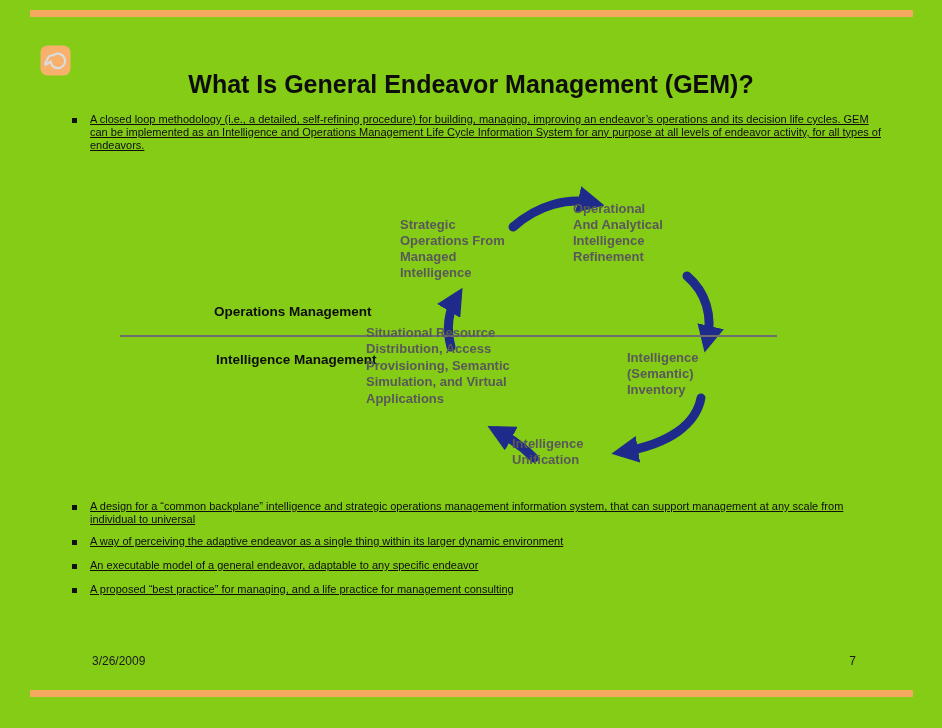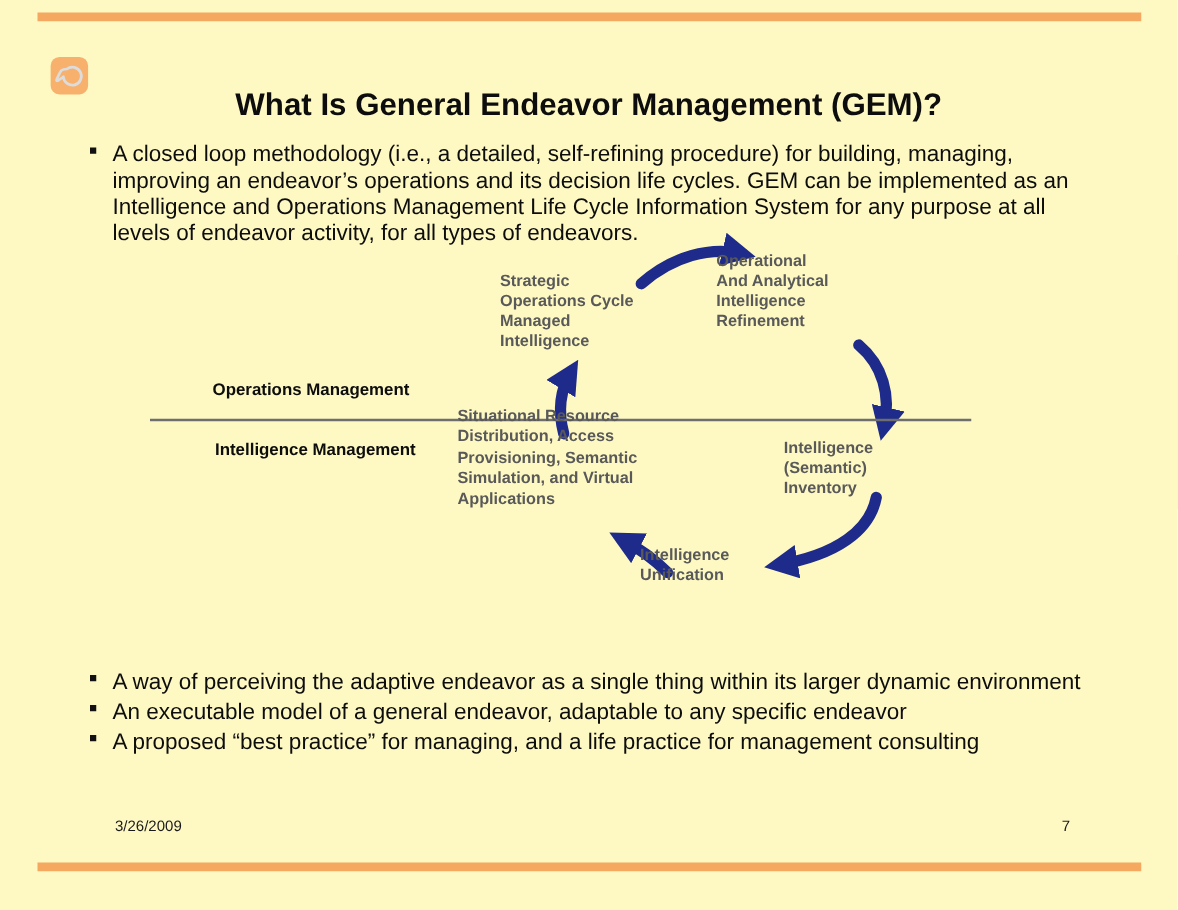--- a/index.html
+++ b/index.html
@@ -1,46 +1,46 @@
 <!DOCTYPE html>
 <html style="--accent: #f5a85f; --navy: #1e2b8a; --graytext: #595959;"><head>
 <meta charset="utf-8">
 <style>
   * { margin:0; padding:0; box-sizing:border-box; }
   html,body { width:942px; height:728px; background:#fff; font-family:"Liberation Sans", sans-serif; }
-  #slide { position:relative; width:942px; height:728px; background:#fef9c3; overflow:hidden; }
+  #slide { position:relative; width:942px; height:728px; background:#84cc16; overflow:hidden; }
 
   .accent-bar { position:absolute; left:30px; width:883px; height:7px; background:var(--accent,#f5a85f); }
   #top-bar { top:10px; }
   #bottom-bar { top:690px; }
 
   #logo { position:absolute; left:40px; top:45px; width:31px; height:31px; }
 
   #title { position:absolute; top:70px; left:0; width:942px; text-align:center;
            font-size:25px; font-weight:bold; color:#0d0d0d; letter-spacing:0; }
 
   .bullet-item { position:absolute; left:72px; width:810px; }
   .bullet-square { position:absolute; left:0; top:5px; width:5px; height:5px; background:#111; }
-  .bullet-text { display:block; margin-left:18px; width:792px; font-size:18px; line-height:1.17; color:#0d0d0d; }
+  .bullet-text { display:block; margin-left:18px; width:792px; font-size:11px; line-height:1.17; color:#0d0d0d;text-decoration:underline; }
 
   #intro-bullet { top:113px; }
   #bullet-1 { top:500px; }
   #bullet-2 { top:535px; }
   #bullet-3 { top:559px; }
   #bullet-4 { top:583px; }
 
   .diag-label { position:absolute; font-weight:bold; font-size:13px; line-height:1.22;
                 color:var(--graytext,#595959); text-align:left; white-space:pre-line; }
   #node-strategic   { left:400px; top:217px; width:180px; }
   #node-operational { left:573px; top:201px; width:180px; }
   #node-situational { left:366px; top:325px; width:200px; line-height:1.26; }
   #node-inventory   { left:627px; top:350px; width:140px; }
   #node-unification { left:512px; top:436px; width:140px; }
 
-  .axis-label { position:absolute; font-weight:bold; font-size:13.5px; color:#0d0d0d; }
+  .axis-label { position:absolute; font-weight:bold; font-size:13.5px; color:#0d0d0d;margin-left:44px; }
   #axis-operations   { left:170px; top:304px; }
   #axis-intelligence { left:172px; top:352px; }
 
   #divider-line { position:absolute; left:120px; top:335px; width:657px; height:2px; background:#6e6e6e; }
 
   #arrows { position:absolute; left:0; top:0; width:942px; height:728px; pointer-events:none; }
   .arrow { fill:none; stroke:var(--navy,#1e2b8a); stroke-width:9; stroke-linecap:round; }
   #arrowhead path { fill:var(--navy,#1e2b8a); }
 
   .footer-text { position:absolute; top:654px; font-size:12px; color:#1a1a1a; }
@@ -78,38 +78,42 @@
     <path class="arrow" d="M 534,458 C 524,448 512,439 497,431" marker-end="url(#arrowhead)"></path>
     <path class="arrow" d="M 701,398 C 696,424 670,444 622,452" marker-end="url(#arrowhead)"></path>
   </svg>
 
   <div id="divider-line"></div>
 
   <div id="axis-operations" class="axis-label">Operations Management</div>
   <div id="axis-intelligence" class="axis-label">Intelligence Management</div>
 
   <div id="node-strategic" class="diag-label">Strategic
-Operations Cycle
+Operations From
 Managed
 Intelligence</div>
   <div id="node-operational" class="diag-label">Operational
 And Analytical
 Intelligence
 Refinement</div>
   <div id="node-situational" class="diag-label">Situational Resource
 Distribution, Access
 Provisioning, Semantic
 Simulation, and Virtual
 Applications</div>
   <div id="node-inventory" class="diag-label">Intelligence
 (Semantic)
 Inventory</div>
   <div id="node-unification" class="diag-label">Intelligence
 Unification</div>
 
+  <div id="bullet-1" class="bullet-item">
+    <span class="bullet-square"></span>
+    <span class="bullet-text">A design for a “common backplane” intelligence and strategic operations management information system, that can support management at any scale from individual to universal</span>
+  </div>
   <div id="bullet-2" class="bullet-item">
     <span class="bullet-square"></span>
     <span class="bullet-text">A way of perceiving the adaptive endeavor as a single thing within its larger dynamic environment</span>
   </div>
   <div id="bullet-3" class="bullet-item">
     <span class="bullet-square"></span>
     <span class="bullet-text">An executable model of a general endeavor, adaptable to any specific endeavor</span>
   </div>
   <div id="bullet-4" class="bullet-item">
     <span class="bullet-square"></span>

